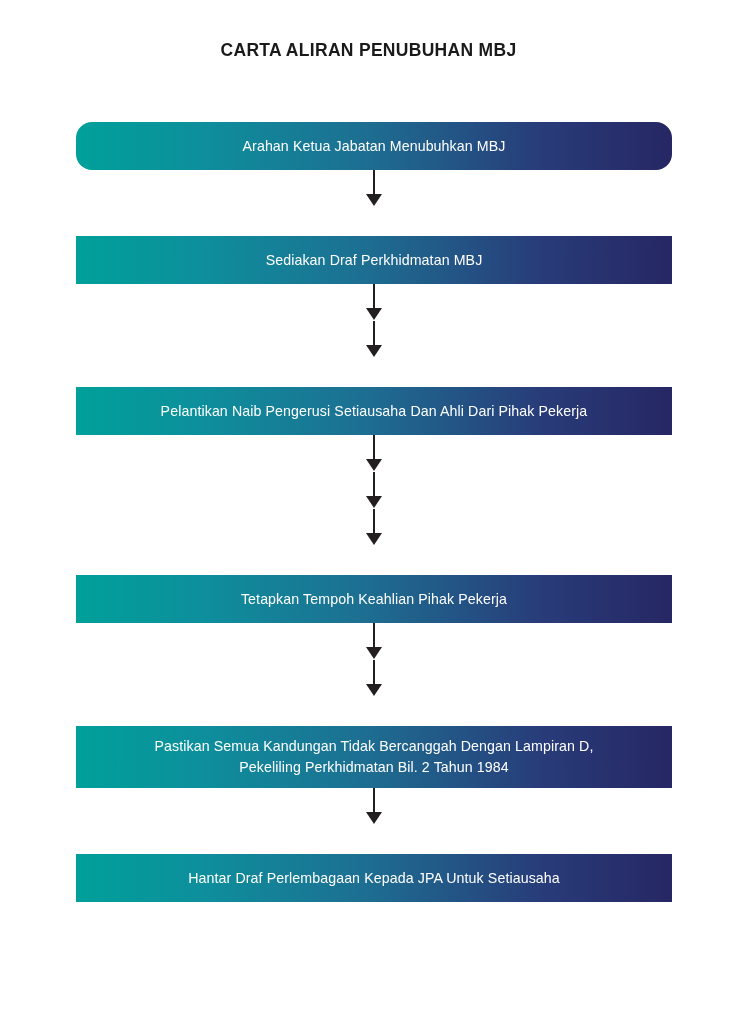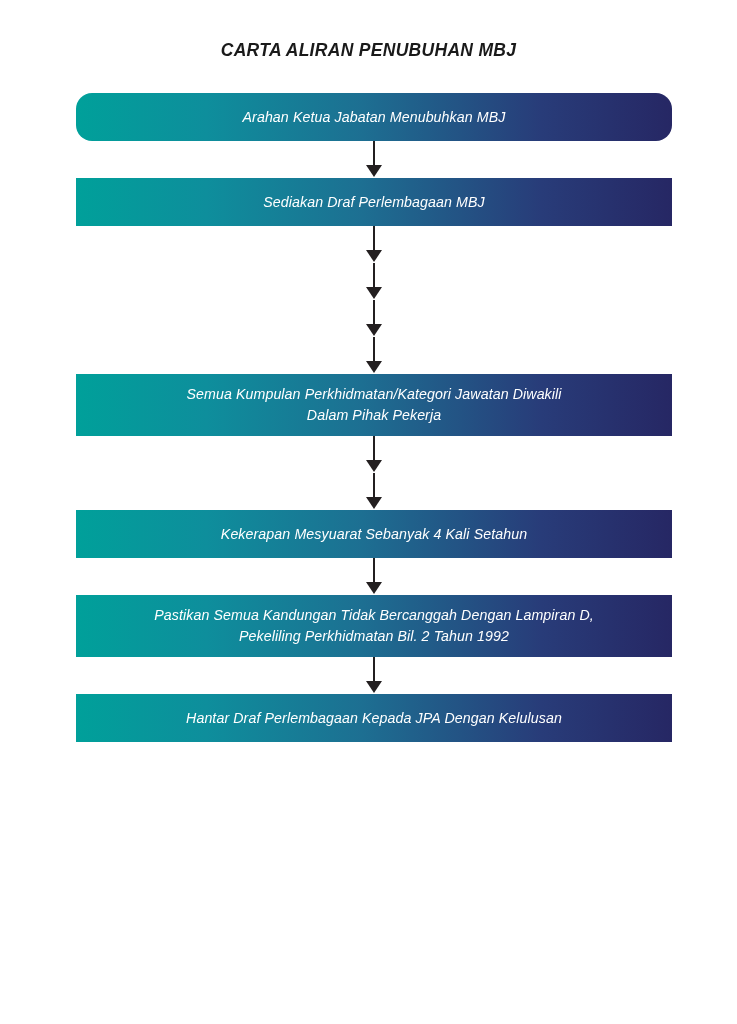--- a/index.html
+++ b/index.html
@@ -11,21 +11,20 @@
     width: 737px;
     height: 1024px;
     font-family: "Liberation Sans", sans-serif;
     overflow: hidden;
   }
   #flowchart-page {
     position: relative;
     width: 647px;
     height: 1024px;
     background: #ffffff;
-    font-style: italic;
   }
 
   
   .chart-title {
     position: absolute;
     top: 40px;
     left: 0;
     width: 737px;
     text-align: center;
     font-size: 17.5px;
@@ -51,20 +50,21 @@
     color: #ffffff;
     display: flex;
     align-items: center;
     justify-content: center;
     text-align: center;
     padding: 4px 26px;
     font-size: 14.2px;
     line-height: 1.45;
     font-family: "Liberation Sans", sans-serif;
     letter-spacing: 0.1px;
+    margin-top: 29px;
   }
 
   .flow-node.rounded {
     border-radius: 16px;
   }
 
   .flow-node.single {
     height: 48px;
   }
 
@@ -115,71 +115,70 @@
 
     <div class="flow-node rounded single">
       <span class="node-label">Arahan Ketua Jabatan Menubuhkan MBJ</span>
     </div>
     <div class="connector">
       <span class="stem"></span>
       <span class="head"></span>
     </div>
 
     <div class="flow-node single">
-      <span class="node-label">Sediakan Draf Perlembagaan MBJ</span>
+      <span class="node-label">Sediakan Draf Perkhidmatan MBJ</span>
+    </div>
+    <div class="connector">
+      <span class="stem"></span>
+      <span class="head"></span>
+    </div>
+
+    <div class="connector">
+      <span class="stem"></span>
+      <span class="head"></span>
+    </div>
+
+    <div class="flow-node single">
+      <span class="node-label">Pelantikan Naib Pengerusi Setiausaha Dan Ahli Dari Pihak Pekerja</span>
     </div>
     <div class="connector">
       <span class="stem"></span>
       <span class="head"></span>
     </div>
 
     <div class="connector">
       <span class="stem"></span>
       <span class="head"></span>
     </div>
 
     <div class="connector">
       <span class="stem"></span>
       <span class="head"></span>
     </div>
 
-    <div class="connector">
-      <span class="stem"></span>
-      <span class="head"></span>
-    </div>
-
-    <div class="flow-node double">
-      <span class="node-label">Semua Kumpulan Perkhidmatan/Kategori Jawatan Diwakili
-Dalam Pihak Pekerja</span>
+    <div class="flow-node single">
+      <span class="node-label">Tetapkan Tempoh Keahlian Pihak Pekerja</span>
     </div>
     <div class="connector">
       <span class="stem"></span>
       <span class="head"></span>
     </div>
 
     <div class="connector">
       <span class="stem"></span>
       <span class="head"></span>
     </div>
 
-    <div class="flow-node single">
-      <span class="node-label">Kekerapan Mesyuarat Sebanyak 4 Kali Setahun</span>
-    </div>
-    <div class="connector">
-      <span class="stem"></span>
-      <span class="head"></span>
-    </div>
-
     <div class="flow-node double">
       <span class="node-label">Pastikan Semua Kandungan Tidak Bercanggah Dengan Lampiran D,
-Pekeliling Perkhidmatan Bil. 2 Tahun 1992</span>
+Pekeliling Perkhidmatan Bil. 2 Tahun 1984</span>
     </div>
     <div class="connector">
       <span class="stem"></span>
       <span class="head"></span>
     </div>
 
     <div class="flow-node single">
-      <span class="node-label">Hantar Draf Perlembagaan Kepada JPA Dengan Kelulusan</span>
+      <span class="node-label">Hantar Draf Perlembagaan Kepada JPA Untuk Setiausaha</span>
     </div>
 
   </div>
 </div>
 
 </body></html>

